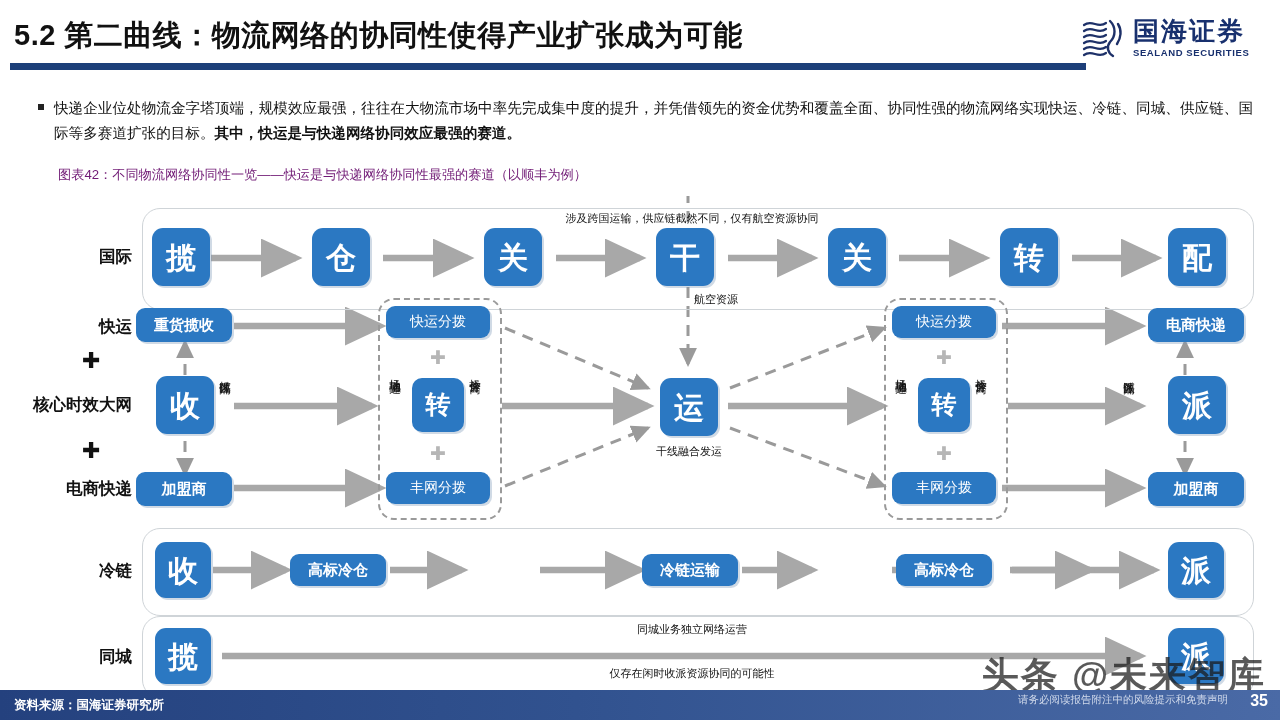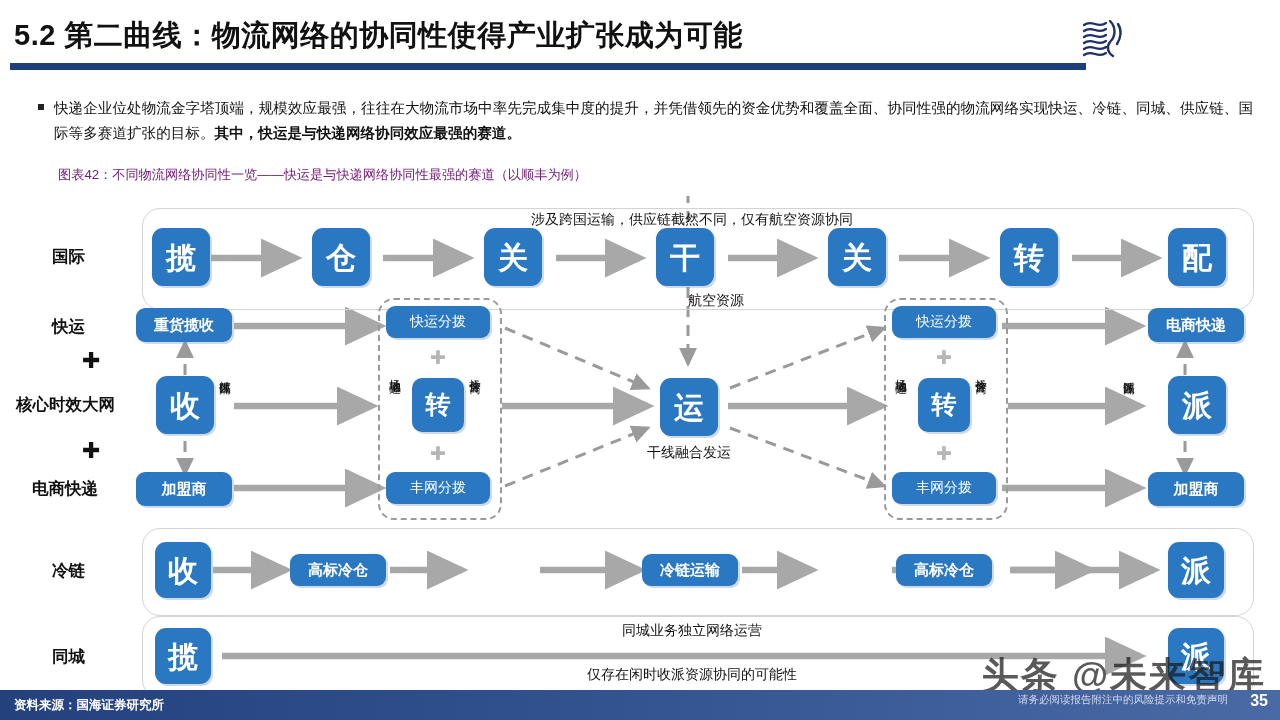--- a/index.html
+++ b/index.html
@@ -46,21 +46,21 @@
   }
 
   
   #diagram{
     position:absolute;left:0;top:196px;width:1280px;height:490px;
   }
   #diagram svg.wires{position:absolute;left:0;top:0;width:1280px;height:490px;pointer-events:none;}
 
   .row-label{
     position:absolute;font-size:16.5px;font-weight:700;color:#111;
-    white-space:nowrap;
+    white-space:nowrap;text-align:right;
   }
   .plus-mark{
     position:absolute;font-size:22px;font-weight:900;color:#111;line-height:1;
   }
 
   
   .panel{
     position:absolute;border:1.6px solid #cfd4d8;border-radius:18px;background:transparent;
   }
   
@@ -75,21 +75,21 @@
     box-shadow:2px 2px 0 rgba(120,150,180,.35);
     text-align:center;line-height:1.1;
   }
   .node.big{font-size:30px;font-weight:700;border-radius:11px;}
   .node.mid{font-size:25px;font-weight:700;border-radius:10px;}
   .node.lbl{font-size:15px;font-weight:700;}
   .node.lbl-sm{font-size:14px;font-weight:400;}
 
   
   .note{
-    position:absolute;font-size:14px;color:#111;white-space:nowrap;font-family:Liberation Mono, monospace;
+    position:absolute;font-size:11px;color:#111;white-space:nowrap;font-family:Liberation Mono, monospace;
   }
   .note.c{transform:translateX(-50%);}
   .vnote{
     position:absolute;font-size:11.5px;color:#111;line-height:1.12;
     writing-mode:vertical-rl;text-orientation:upright;letter-spacing:1px;
   }
   .gplus{
     position:absolute;color:#b6b6b6;font-size:19px;font-weight:900;line-height:1;
     transform:translateX(-50%);
   }
@@ -128,20 +128,24 @@
       <path d="M4 21 C12 15, 18 25, 26 19"></path>
       <path d="M4 27 C12 21, 18 31, 26 25"></path>
       <path d="M4 33 C12 27, 18 37, 26 31"></path>
       <path d="M4 39 C12 33, 18 43, 26 37"></path>
     </g>
     <g fill="none" stroke="#1d3068" stroke-width="2.4" stroke-linecap="round">
       <path d="M30 5 C36 11, 36 20, 30 26 C26 31, 28 37, 33 40"></path>
       <path d="M38 8 C42 14, 41 22, 37 28"></path>
     </g>
   </svg>
+  <div id="brand-words">
+    <div id="brand-cn">国海证券</div>
+    <div id="brand-en">SEALAND SECURITIES</div>
+  </div>
 </div>
 
 <div id="bullet-block">
   <div id="bullet-sq"></div>
   <div id="bullet-text">
     <span>快递企业位处物流金字塔顶端，规模效应最强，往往在大物流市场中率先完成集中度的提升，并凭借领先的资金优势和覆盖全面、协同性强的物流网络实现快运、冷链、同城、供应链、国际等多赛道扩张的目标。</span><span class="em">其中，快运是与快递网络协同效应最强的赛道。</span>
   </div>
 </div>
 
 <div id="fig-caption">图表42：不同物流网络协同性一览——快运是与快递网络协同性最强的赛道（以顺丰为例）</div>

